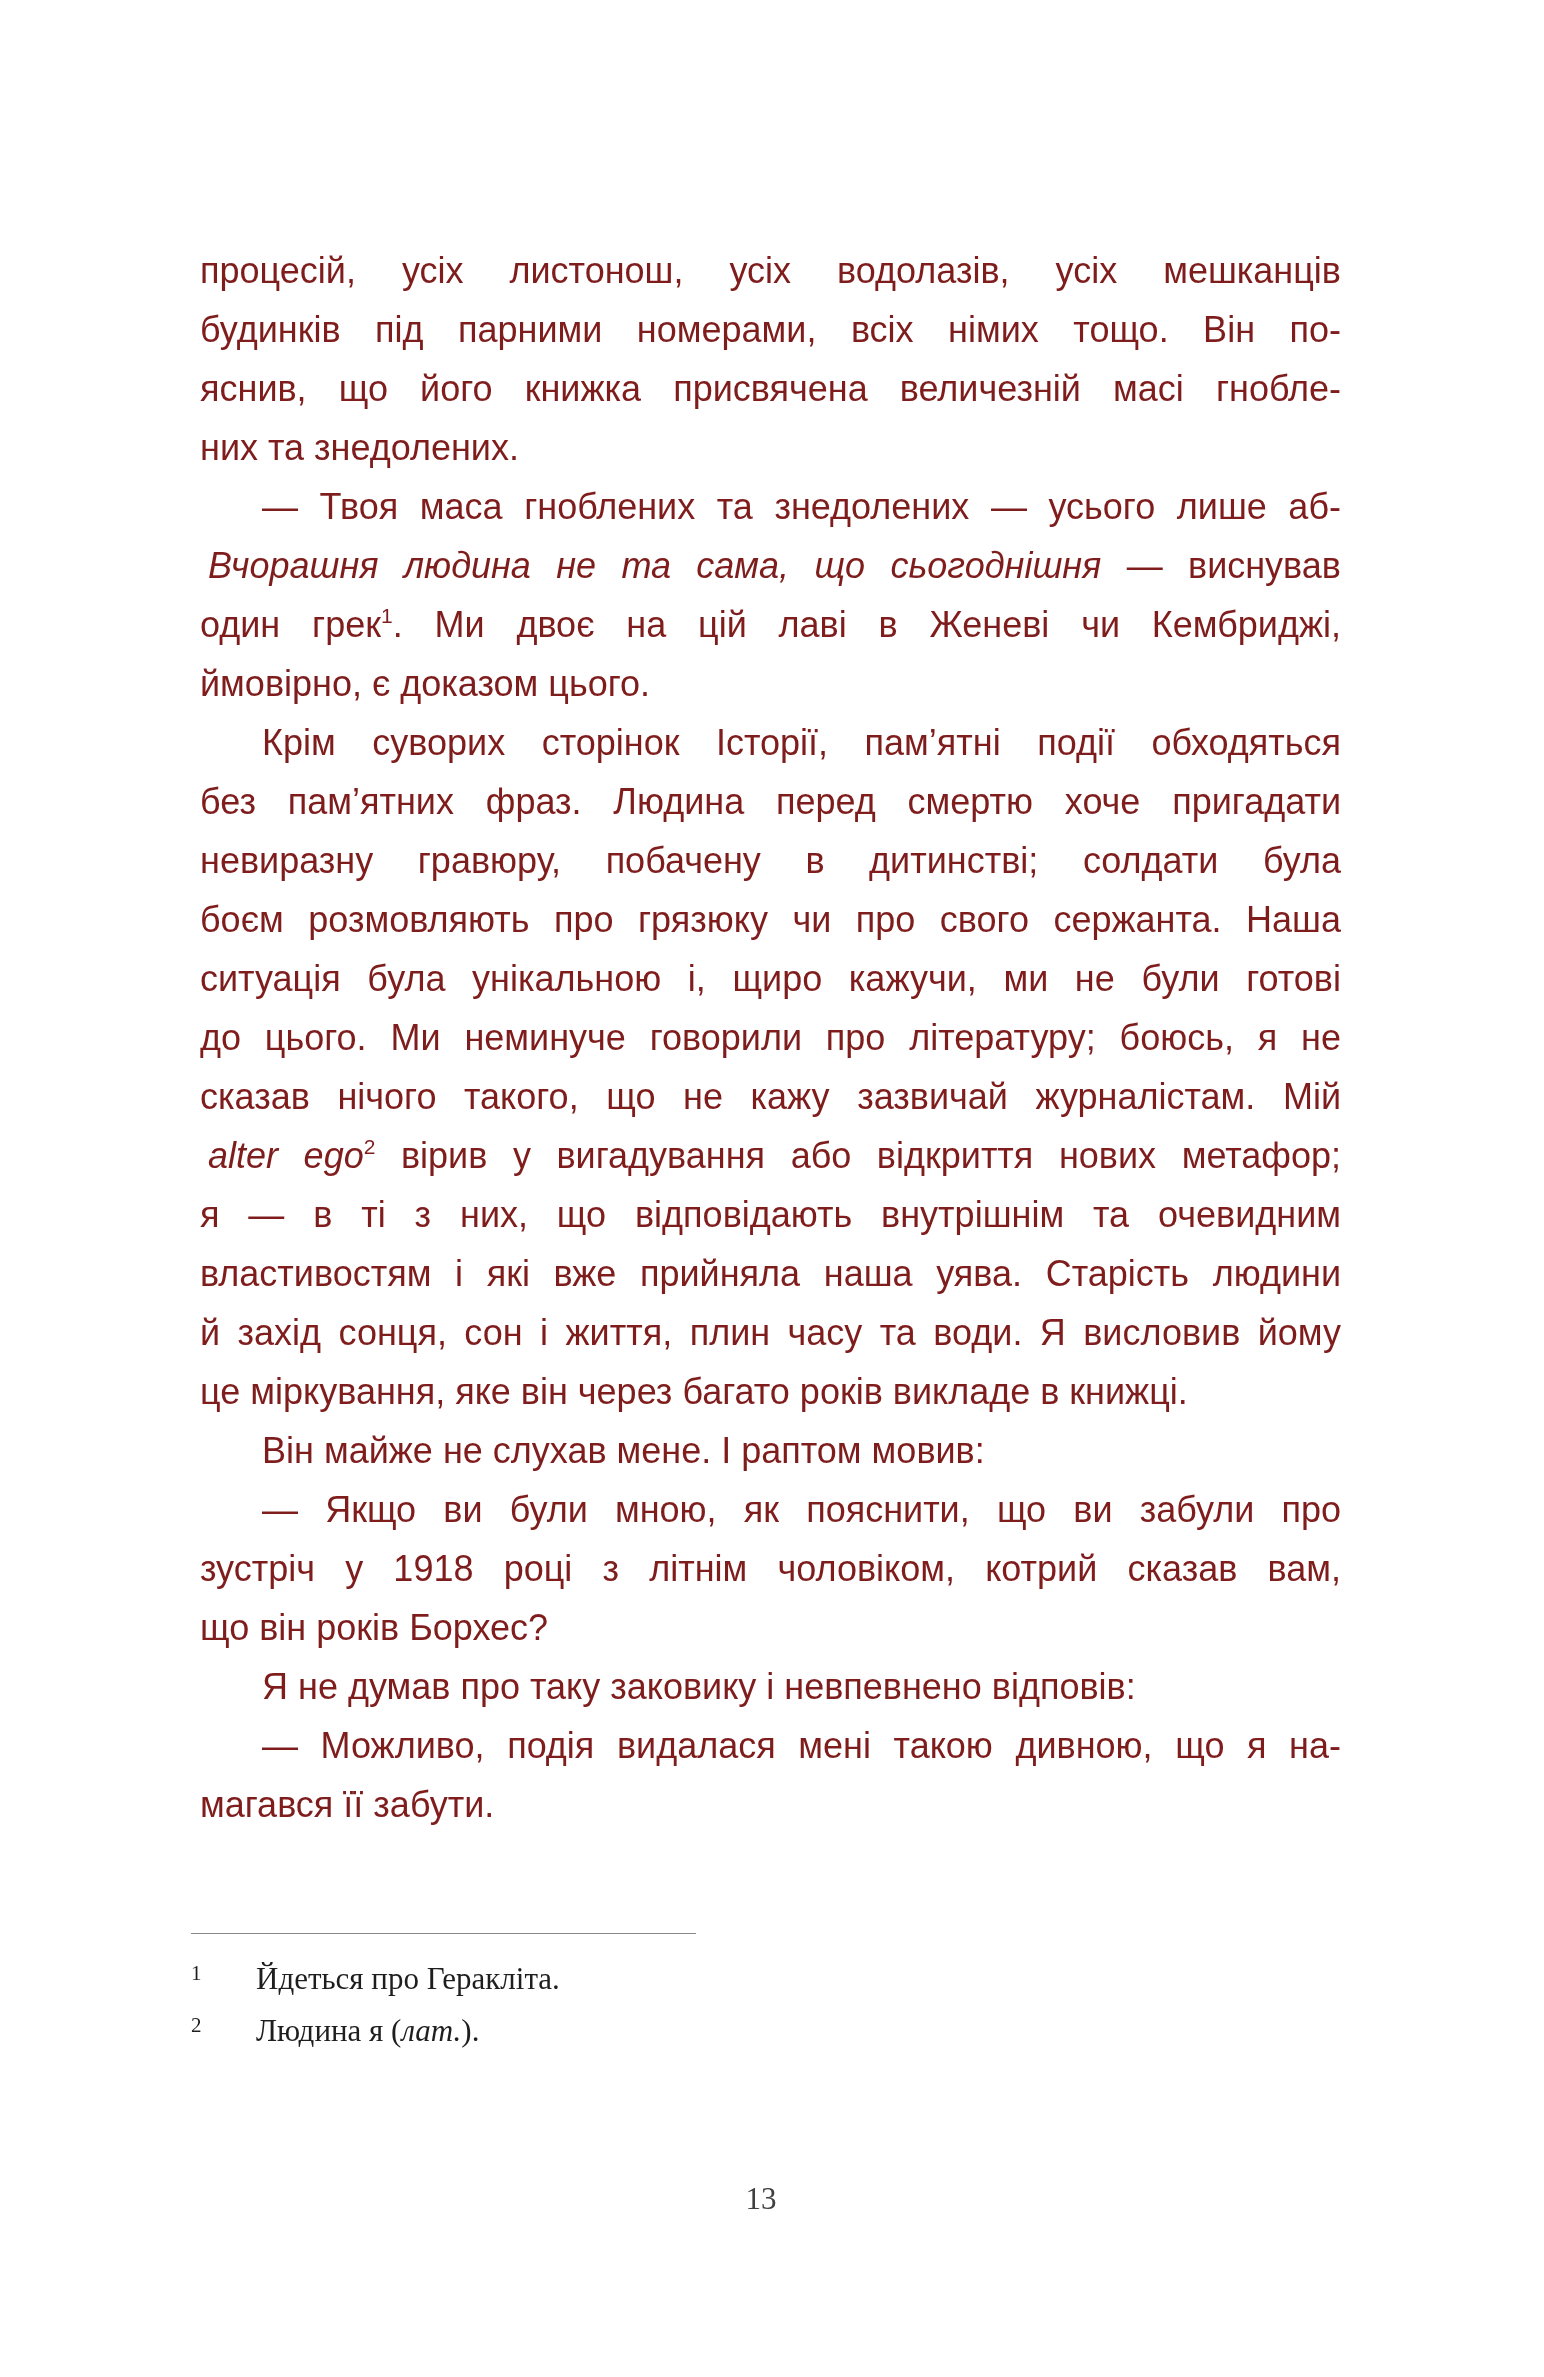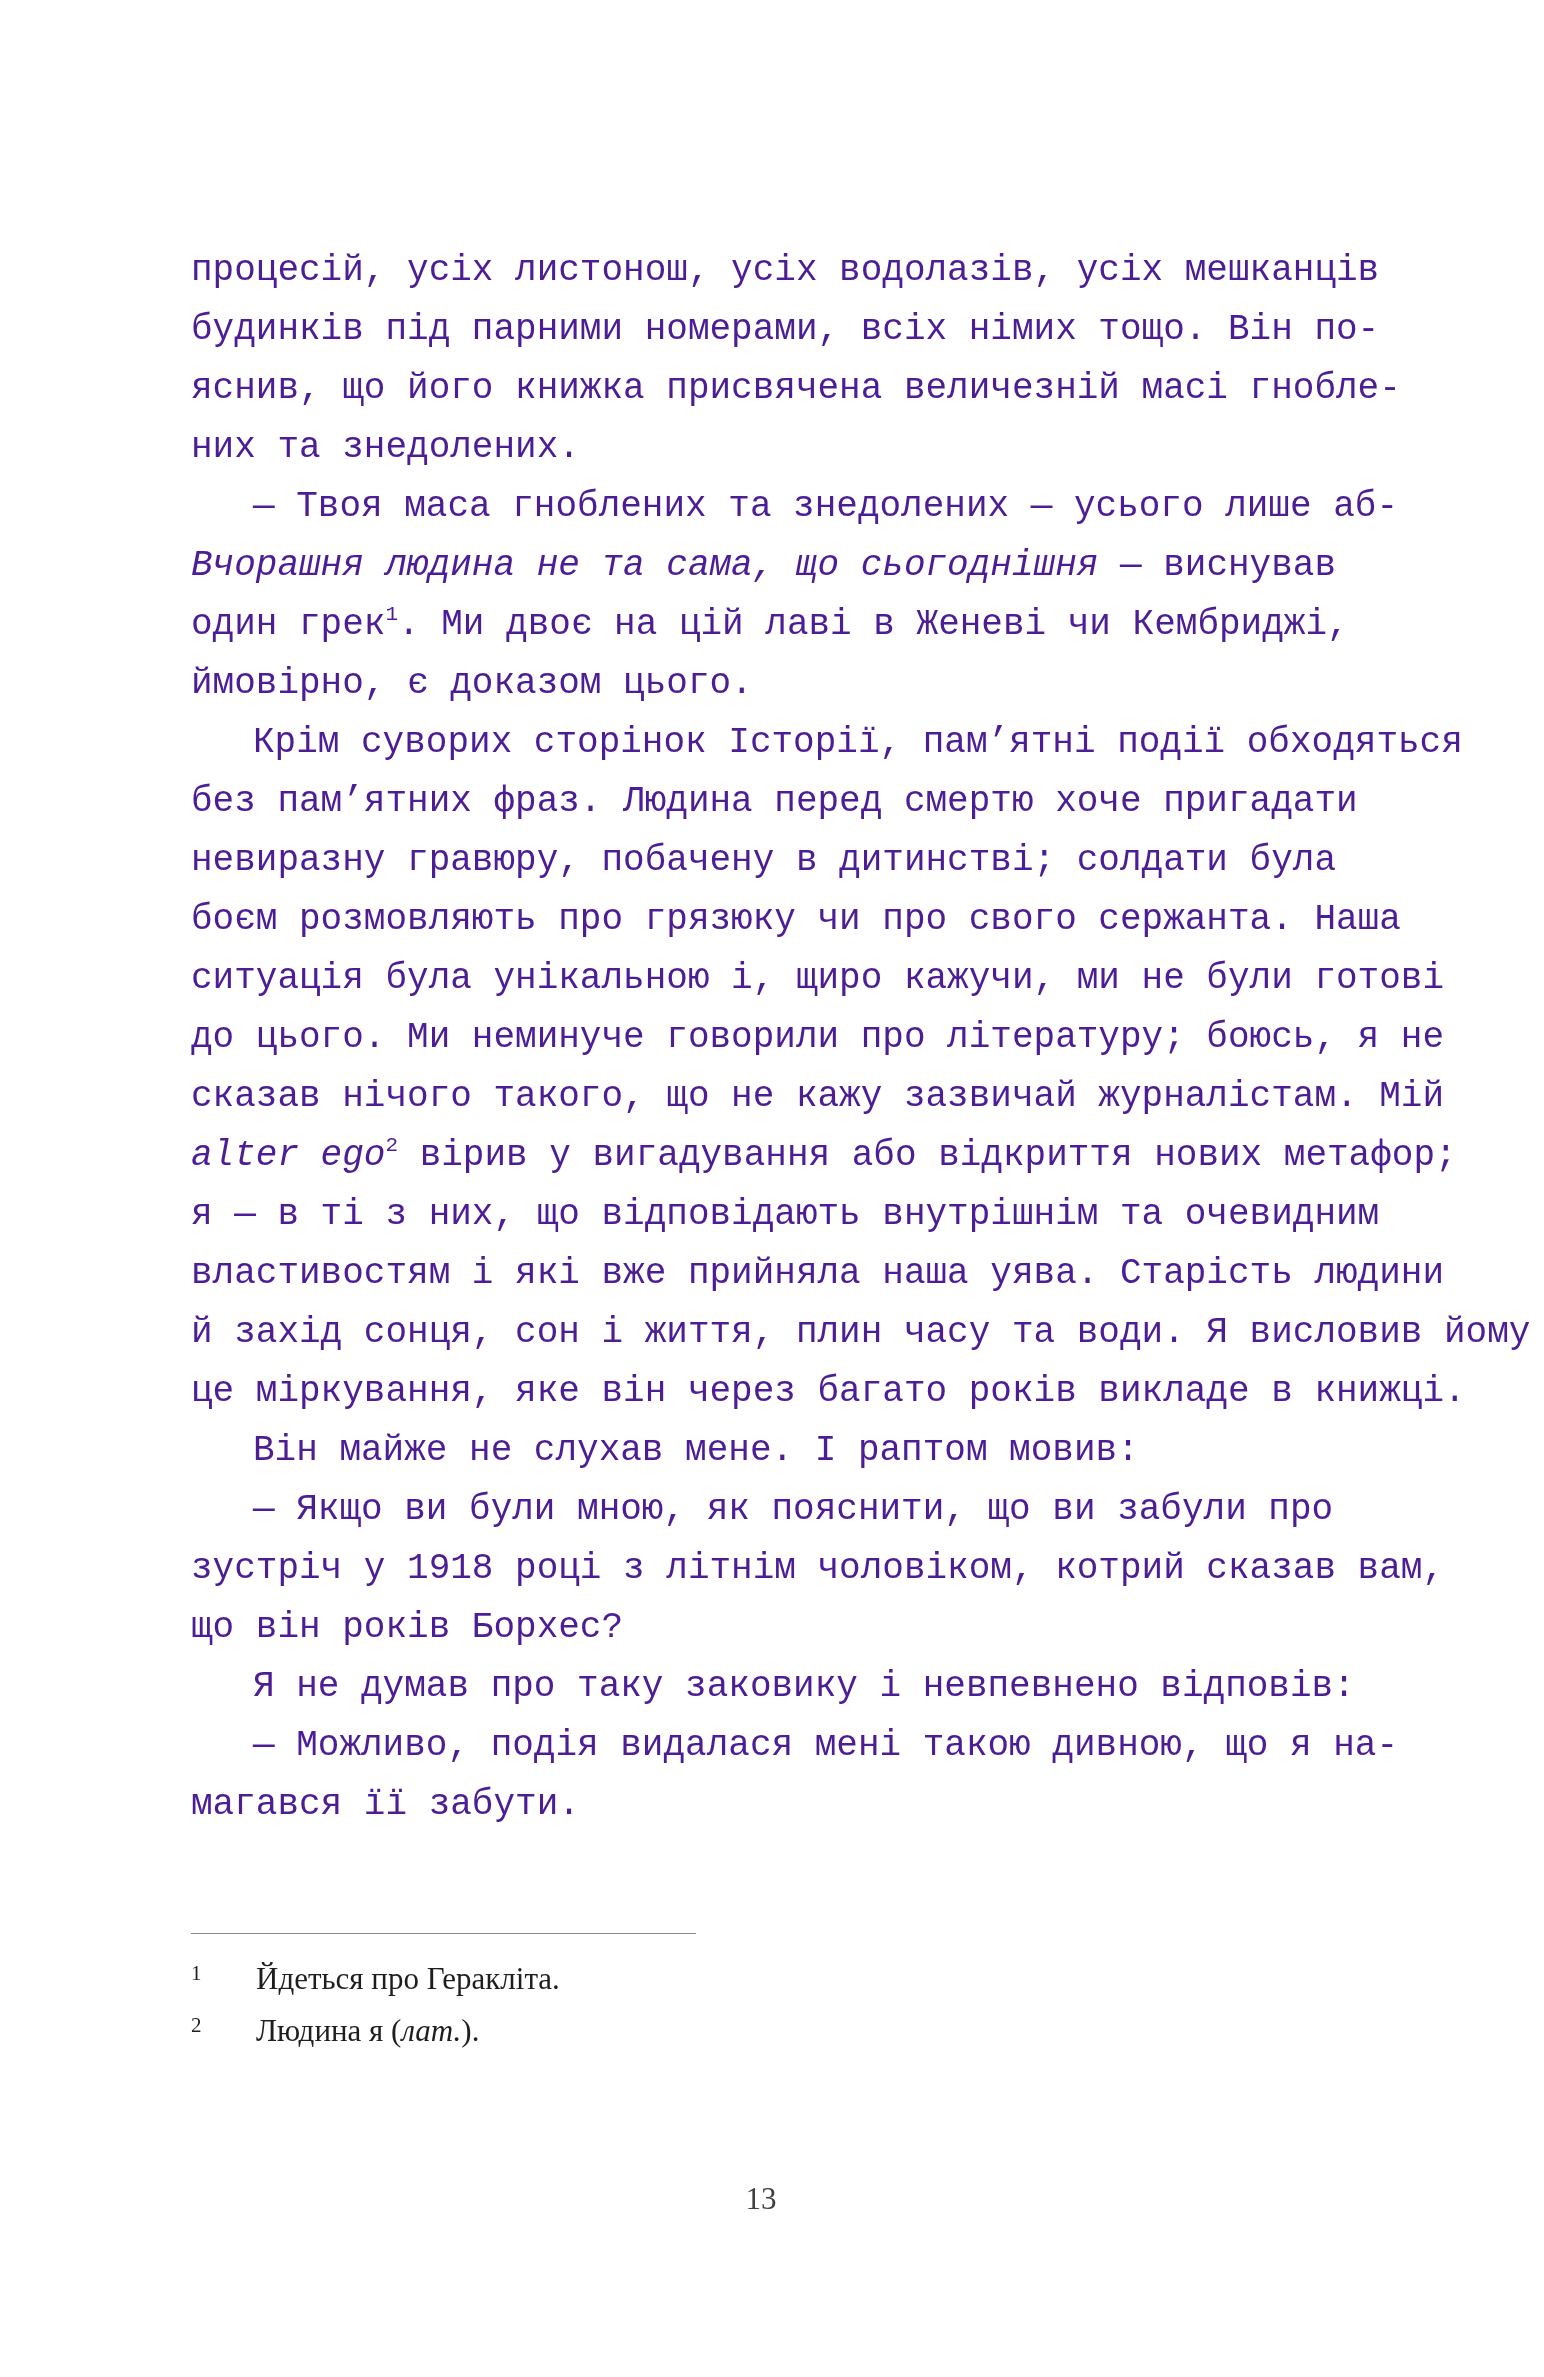--- a/index.html
+++ b/index.html
@@ -16,44 +16,44 @@
   }
   .page {
     position: absolute;
     left: 0; top: 0;
     width: 1545px;
     height: 2377px;
     background: #ffffff;
   }
   .body-text {
     position: absolute;
-    left: 191px;
+    left: 200px;
     top: 241px;
     width: 1141px;
-    font-family: Liberation Mono, monospace;
+    font-family: Liberation Sans, sans-serif;
     font-size: 36px;
     line-height: 59px;
-    color: #4c1d95;
+    color: #7f1d1d;
   }
   .line {
     display: block;
     height: 59px;
     white-space: nowrap;
     text-align: justify;
     text-align-last: justify;
     -moz-text-align-last: justify;
   }
   .line.last {
     text-align: center;
     text-align-last: left;
   }
   .line.indent {
     padding-left: 62px;
   }
-  .line .it { font-style: italic; }
+  .line .it { font-style: italic; margin-left: 8px; }
   .line sup {
     font-size: 21px;
     line-height: 0;
     vertical-align: 0;
     position: relative;
     top: -14.5px;
   }
   .footnote-rule {
     position: absolute;
     left: 191px;

